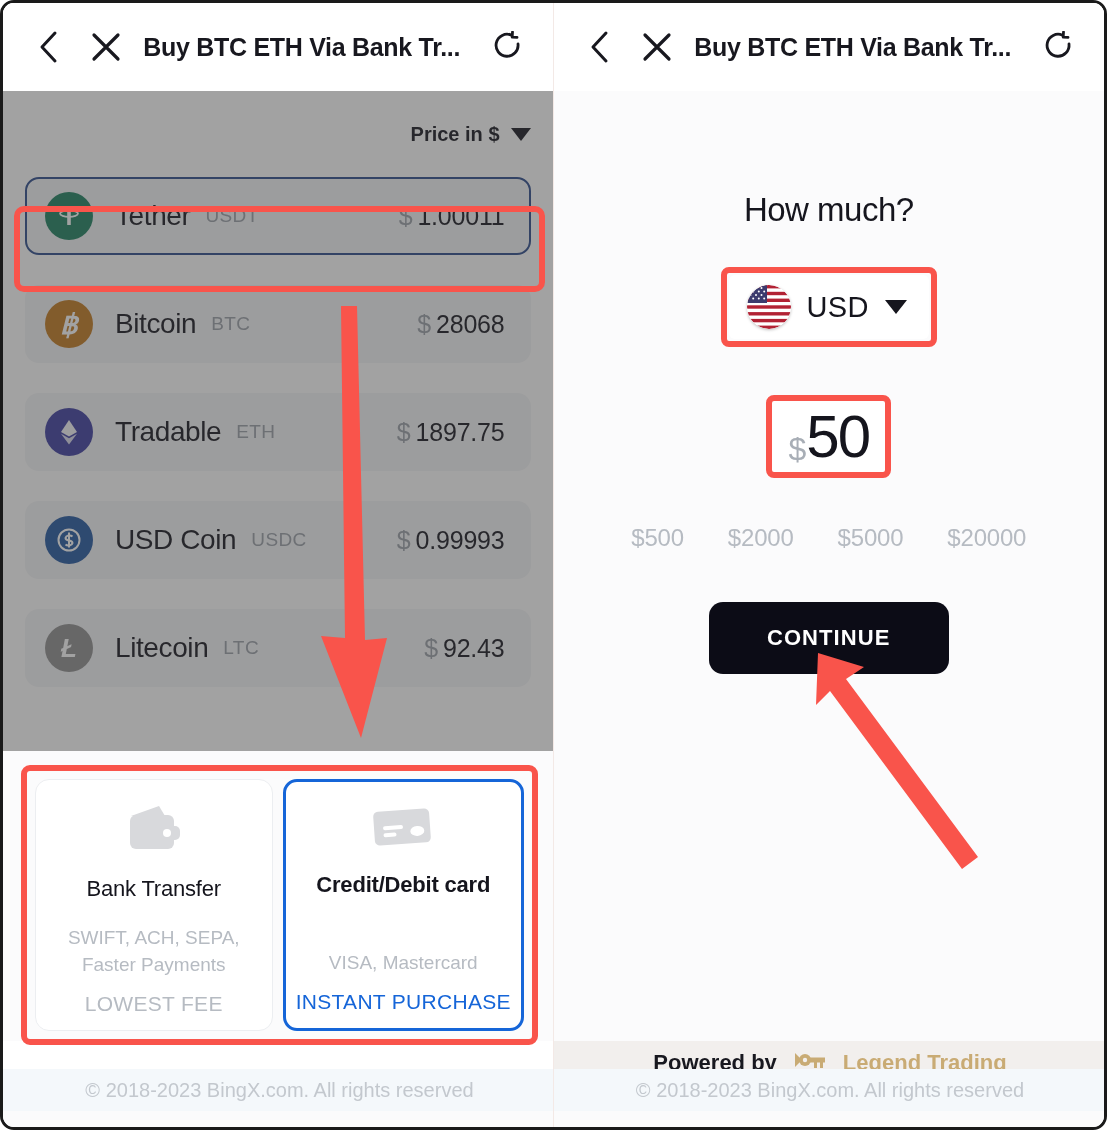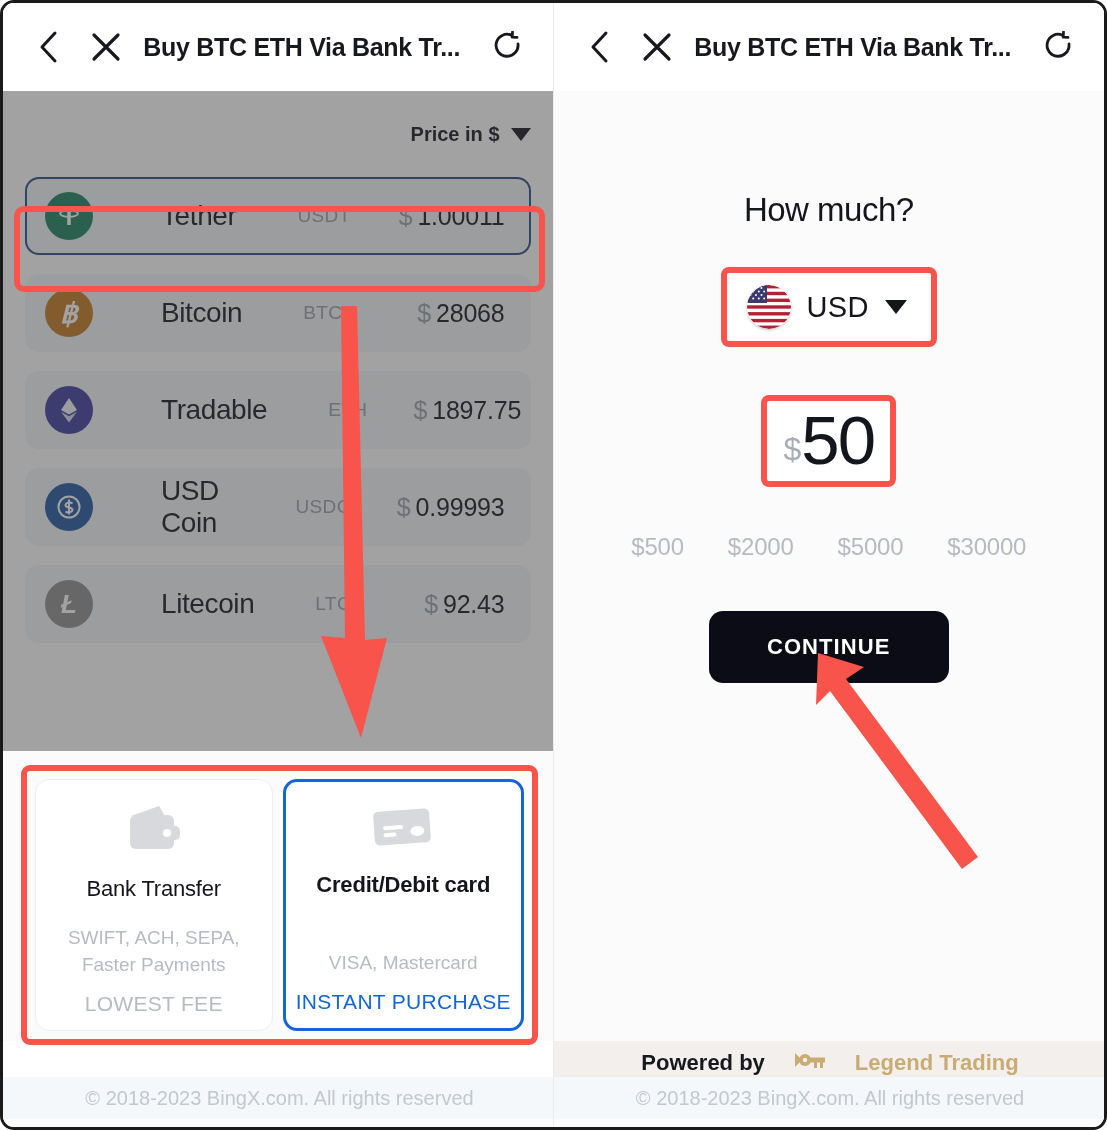--- a/index.html
+++ b/index.html
@@ -67,24 +67,23 @@
     border-left: 10px solid transparent;
     border-right: 10px solid transparent;
     border-top: 13px solid #15151d;
   }
 
   .asset-row {
     display: flex; align-items: center;
     height: 78px;
     background: #f4f5f7;
     border-radius: 14px;
-    margin-bottom: 19px;
+    margin-bottom: 30px;
     padding: 0 24px 0 18px;
     border: 2px solid transparent;
-    gap: 46px;
   }
   .asset-row.selected { border: 2px solid #2b4a8b; }
   .coin {
     width: 48px; height: 48px; border-radius: 50%;
     flex: none; display: flex; align-items: center; justify-content: center;
     color: #fff; font-weight: 700; font-size: 26px;
     margin-right: 22px;
   }
   .asset-name {
     font-size: 28px; color: #15151d; letter-spacing: -0.4px;
@@ -173,46 +172,46 @@
   .amt-hl {
     border: 6px solid #f9544b; border-radius: 8px;
     margin-top: 48px; padding: 2px 10px;
     background: #fff;
   }
   .amt {
     display: flex; align-items: flex-start;
     padding: 2px 6px;
   }
   .amt-cur { font-size: 32px; color: #a8aeb6; margin-top: 26px; }
-  .amt-val { font-size: 69px; color: #15151d; line-height: 1.05; letter-spacing: -2px; }
+  .amt-val { font-size: 60px; color: #15151d; line-height: 1.05; letter-spacing: -2px; }
 
   .chips {
     display: flex; gap: 44px; margin-top: 46px;
   }
   .chip { font-size: 24px; color: #b6bbc2; letter-spacing: -0.2px; }
 
   .continue {
     margin-top: 50px;
     background: #0c0c16; color: #ffffff;
     font-size: 22px; font-weight: 700; letter-spacing: 1.1px;
     border: none; border-radius: 14px;
     width: 240px; height: 72px;
     cursor: pointer;
   }
 
   
   .powered {
     position: absolute; left: 0; bottom: 42px; width: 553px;
     height: 44px; background: #f2efed;
-    display: flex; align-items: center; justify-content: center; gap: 28px;
+    display: flex; align-items: center; justify-content: center; gap: 16px;
     font-size: 22px; font-weight: 700; color: #18181f;
   }
   .legend-name { color: #c9ab74; font-weight: 700; }
   .copyright {
-    position: absolute; left: 0; bottom: 8px; width: 553px;
+    position: absolute; left: 0; bottom: 16px; width: 553px;
     height: 42px; background: #f4f8fb;
     display: flex; align-items: center; justify-content: center;
     font-size: 20px; color: #c3c8ce;
   }
   .left-foot-bg {
     position: absolute; left: 0; bottom: 42px; width: 553px; height: 44px;
     background: #ffffff;
   }
 
   
@@ -429,21 +428,21 @@
         <div class="amt">
           <span class="amt-cur">$</span>
           <span class="amt-val">50</span>
         </div>
       </div>
 
       <div class="chips">
         <span class="chip">$500</span>
         <span class="chip">$2000</span>
         <span class="chip">$5000</span>
-        <span class="chip">$30000</span>
+        <span class="chip">$20000</span>
       </div>
 
       <button class="continue">CONTINUE</button>
     </div>
 
     <svg class="arrow-svg" style="left:226px;top:632px;" width="240" height="240" viewBox="0 0 240 240">
       <path d="M38 18 L84 32 L66 44 L198 222 L182 234 L50 56 L36 70 Z" fill="#F9544B"></path>
     </svg>
 
     <div class="powered">

